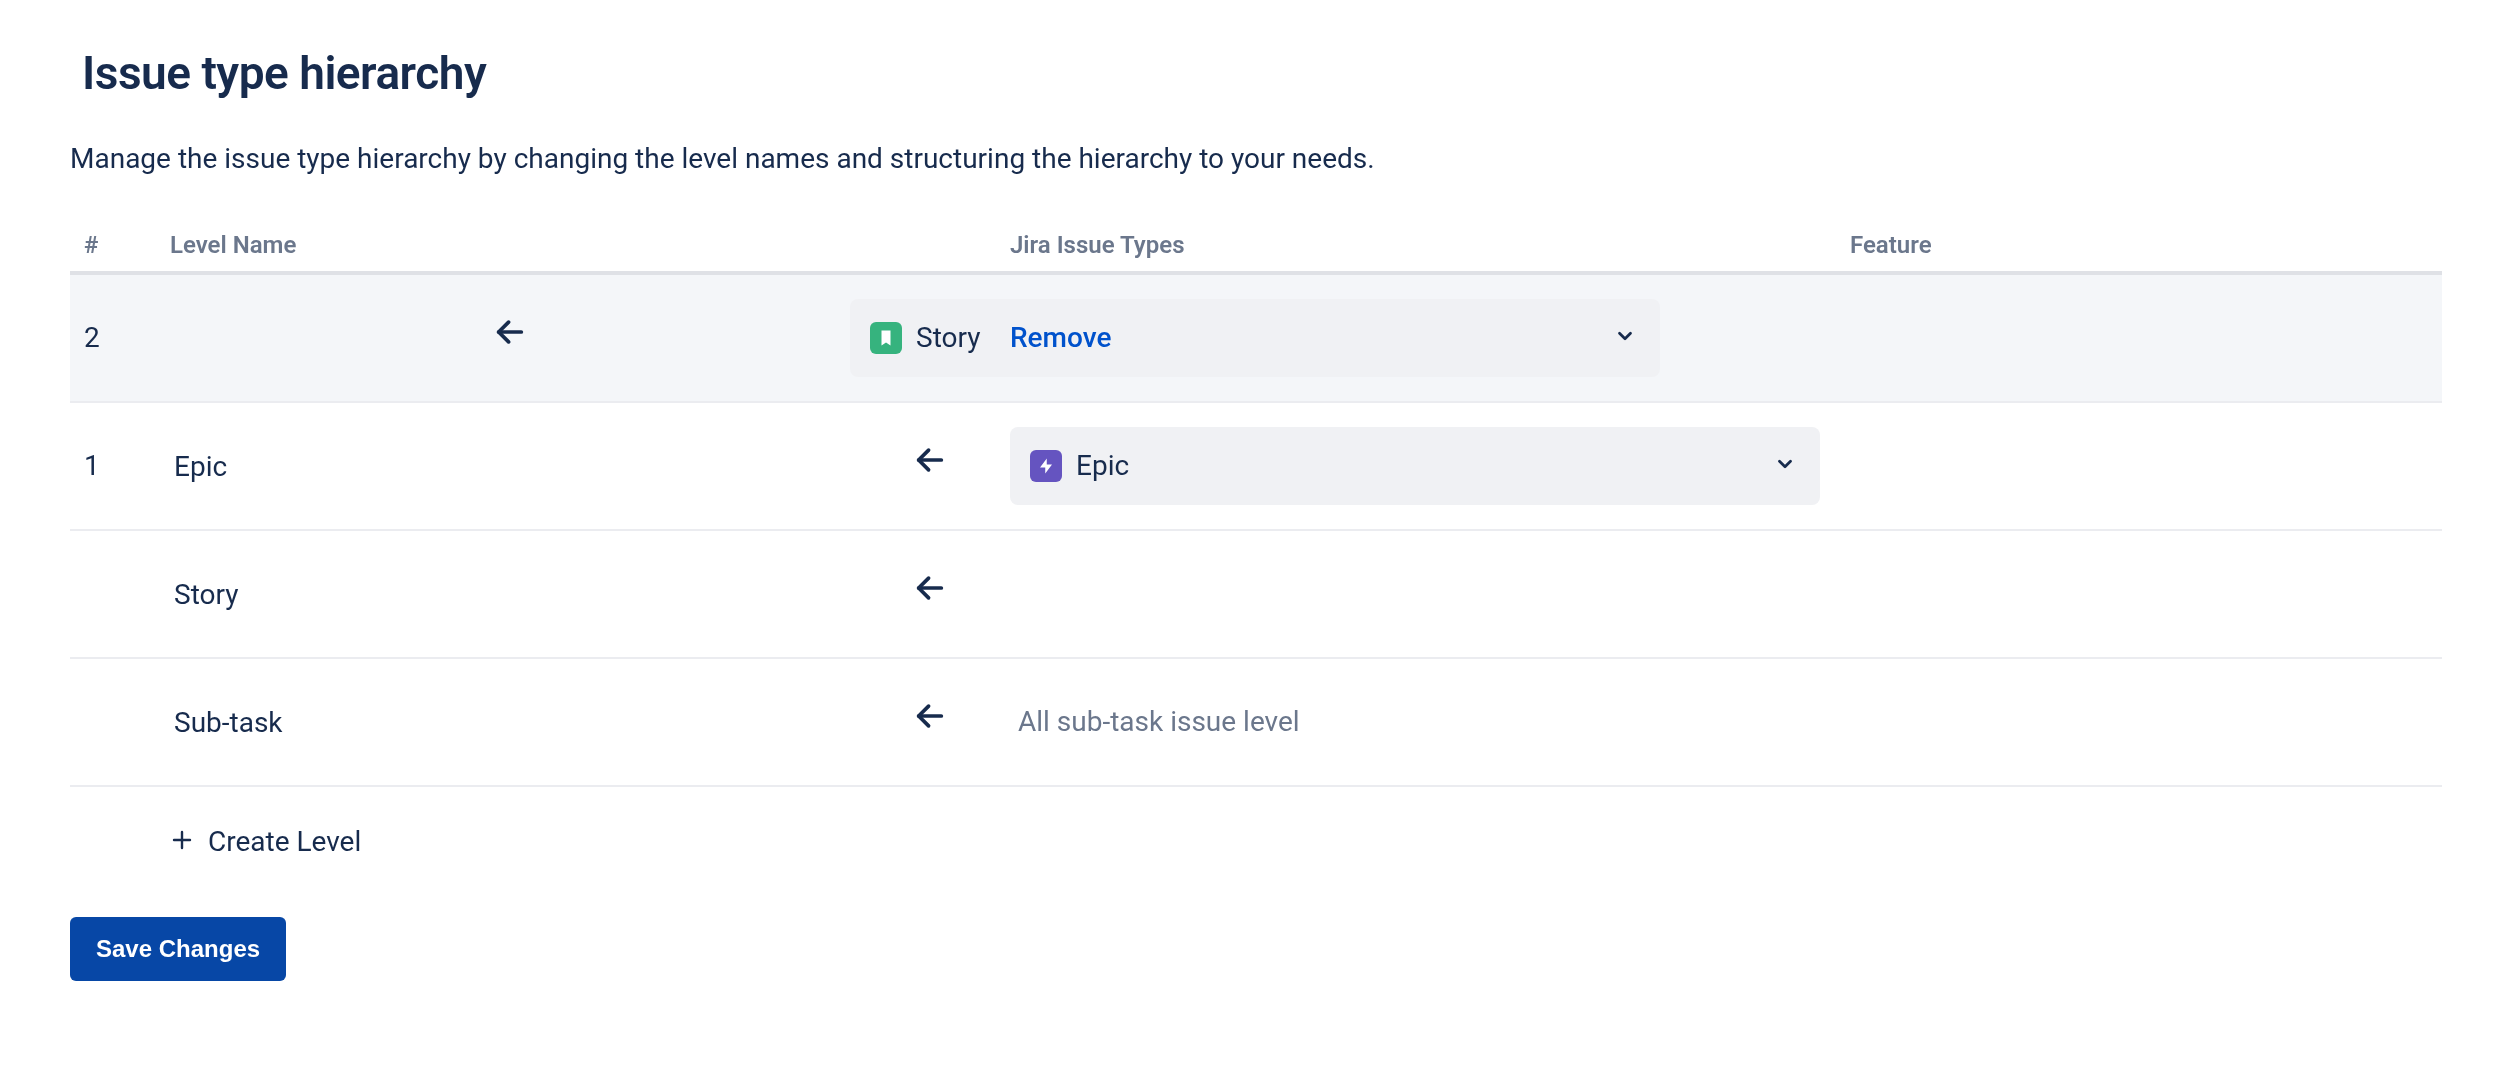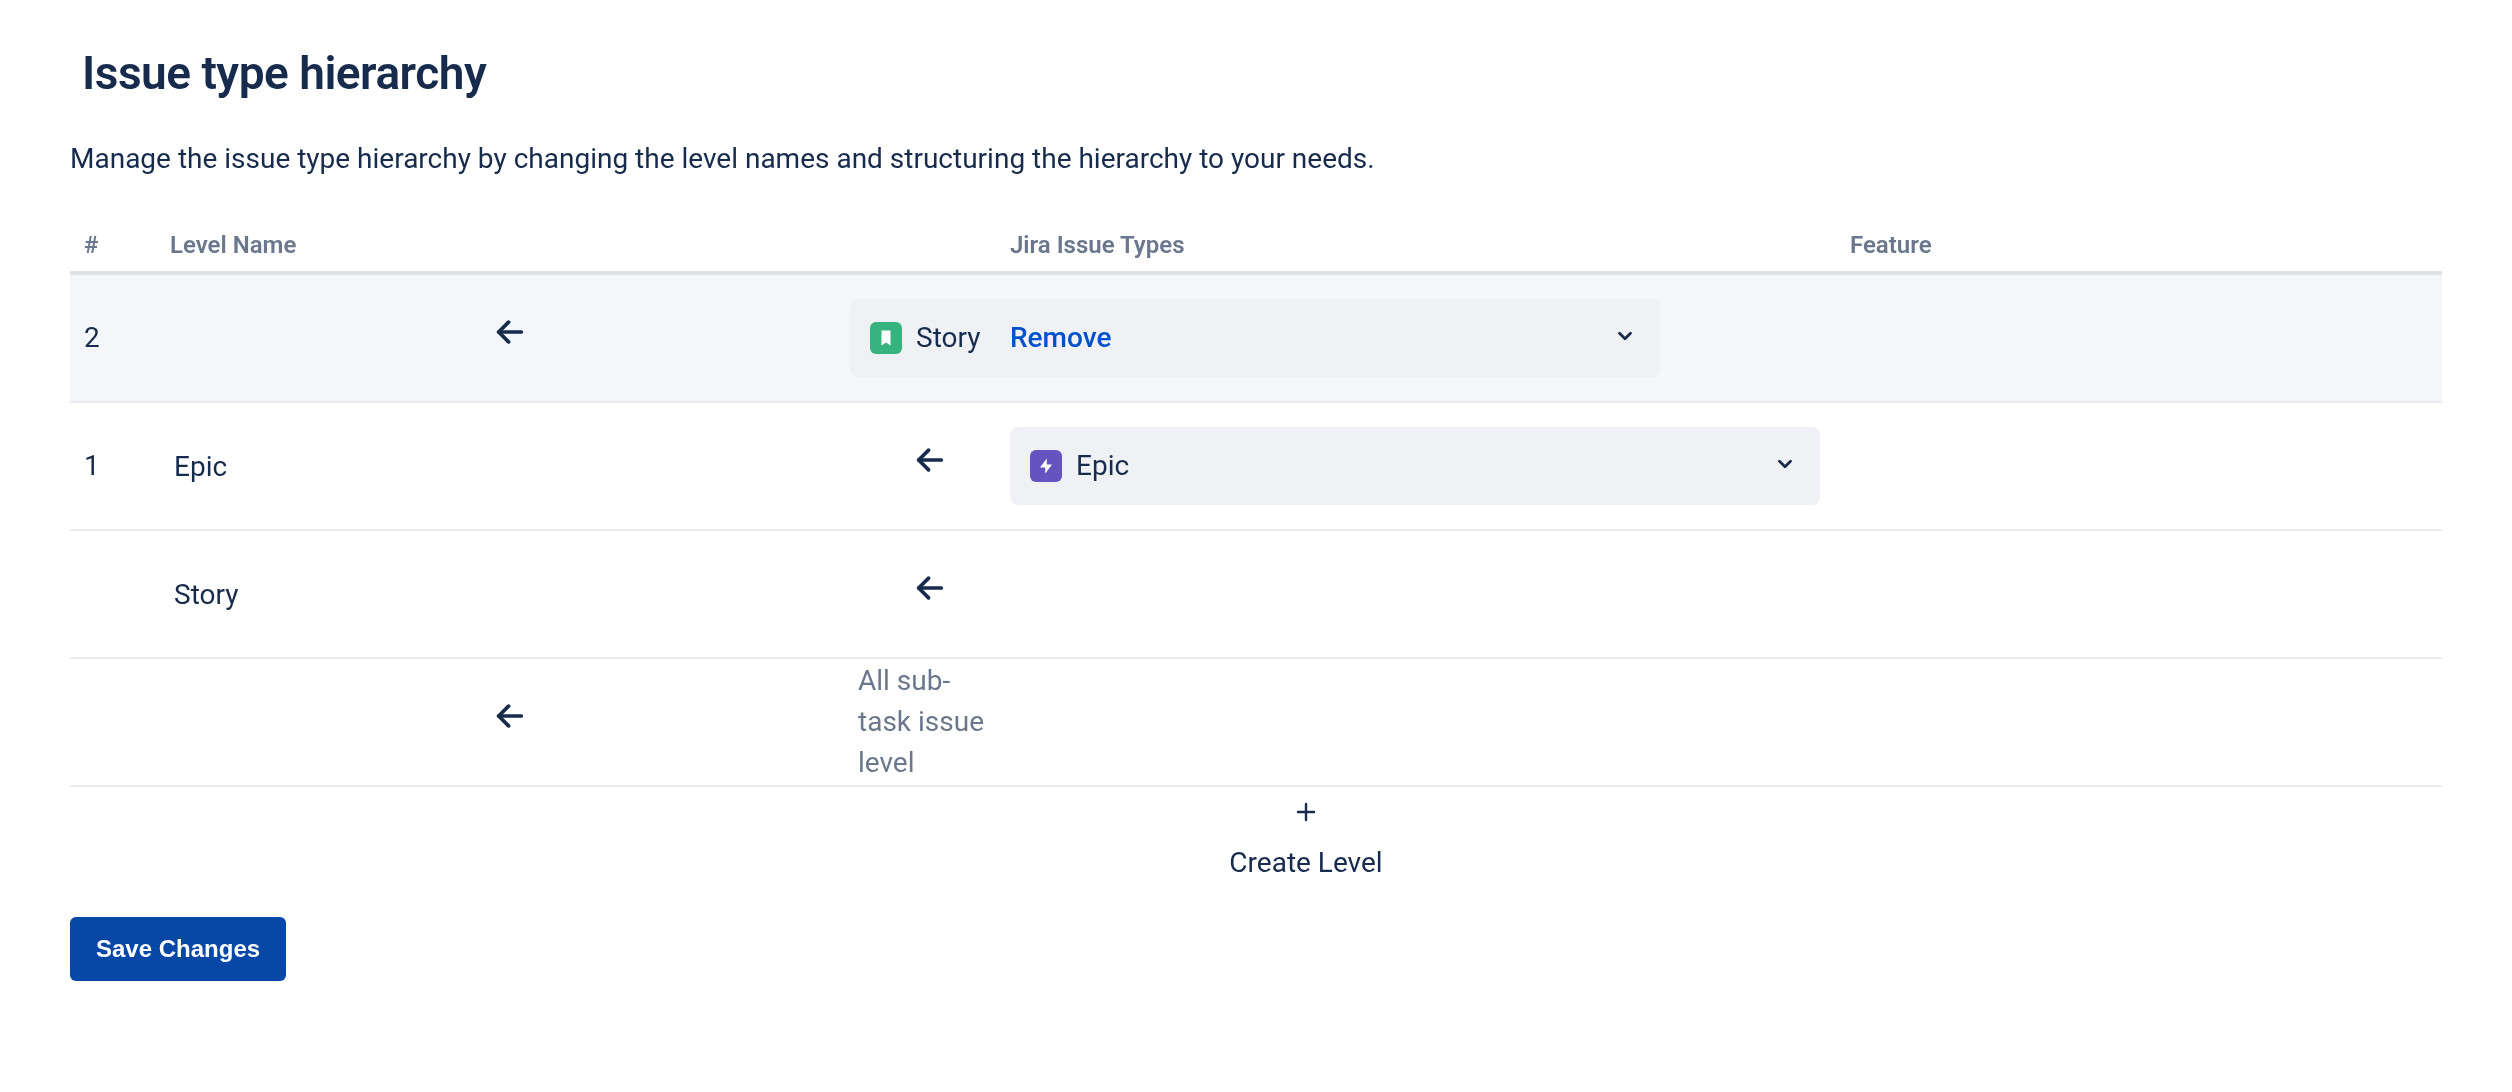--- a/index.html
+++ b/index.html
@@ -83,21 +83,20 @@
   .type-desc { color: #6B778C; font-size: 28px; padding: 0 8px; }
   
   .action-remove { color: #0052CC; font-size: 28px; cursor: pointer; font-weight: 500; }
   
   .row.create { border-bottom: none; min-height: 110px; }
   .create-wrap {
     grid-column: 2 / span 4;
     display: flex; align-items: center; gap: 14px;
     color: #172B4D;
     cursor: pointer;
-    flex-direction: column;
   }
   .create-wrap .plus { font-size: 28px; line-height: 1; }
   
   .save-btn {
     margin-top: 20px;
     background: #0747A6;
     color: #fff;
     border: none;
     font-size: 24px;
     font-weight: 600;
@@ -202,20 +201,23 @@
               <line x1="20" y1="12" x2="4" y2="12"></line>
               <polyline points="11 5 4 12 11 19"></polyline>
             </svg>
         </span>
       </div>
       <div></div>
     </div>
 
     <div class="row data">
       <div class="col-num"></div>
+      <div class="col-name">
+        <input class="name-input" value="Sub-task" style="">
+      </div>
       <div class="col-arrow">
         <span>
           <svg class="arrow-svg" viewBox="0 0 24 24" fill="none" stroke="#172B4D" stroke-width="2.6" stroke-linecap="round" stroke-linejoin="round">
               <line x1="20" y1="12" x2="4" y2="12"></line>
               <polyline points="11 5 4 12 11 19"></polyline>
             </svg>
         </span>
       </div>
       <div class="type-desc">All sub-task issue level</div>
       <div></div>

